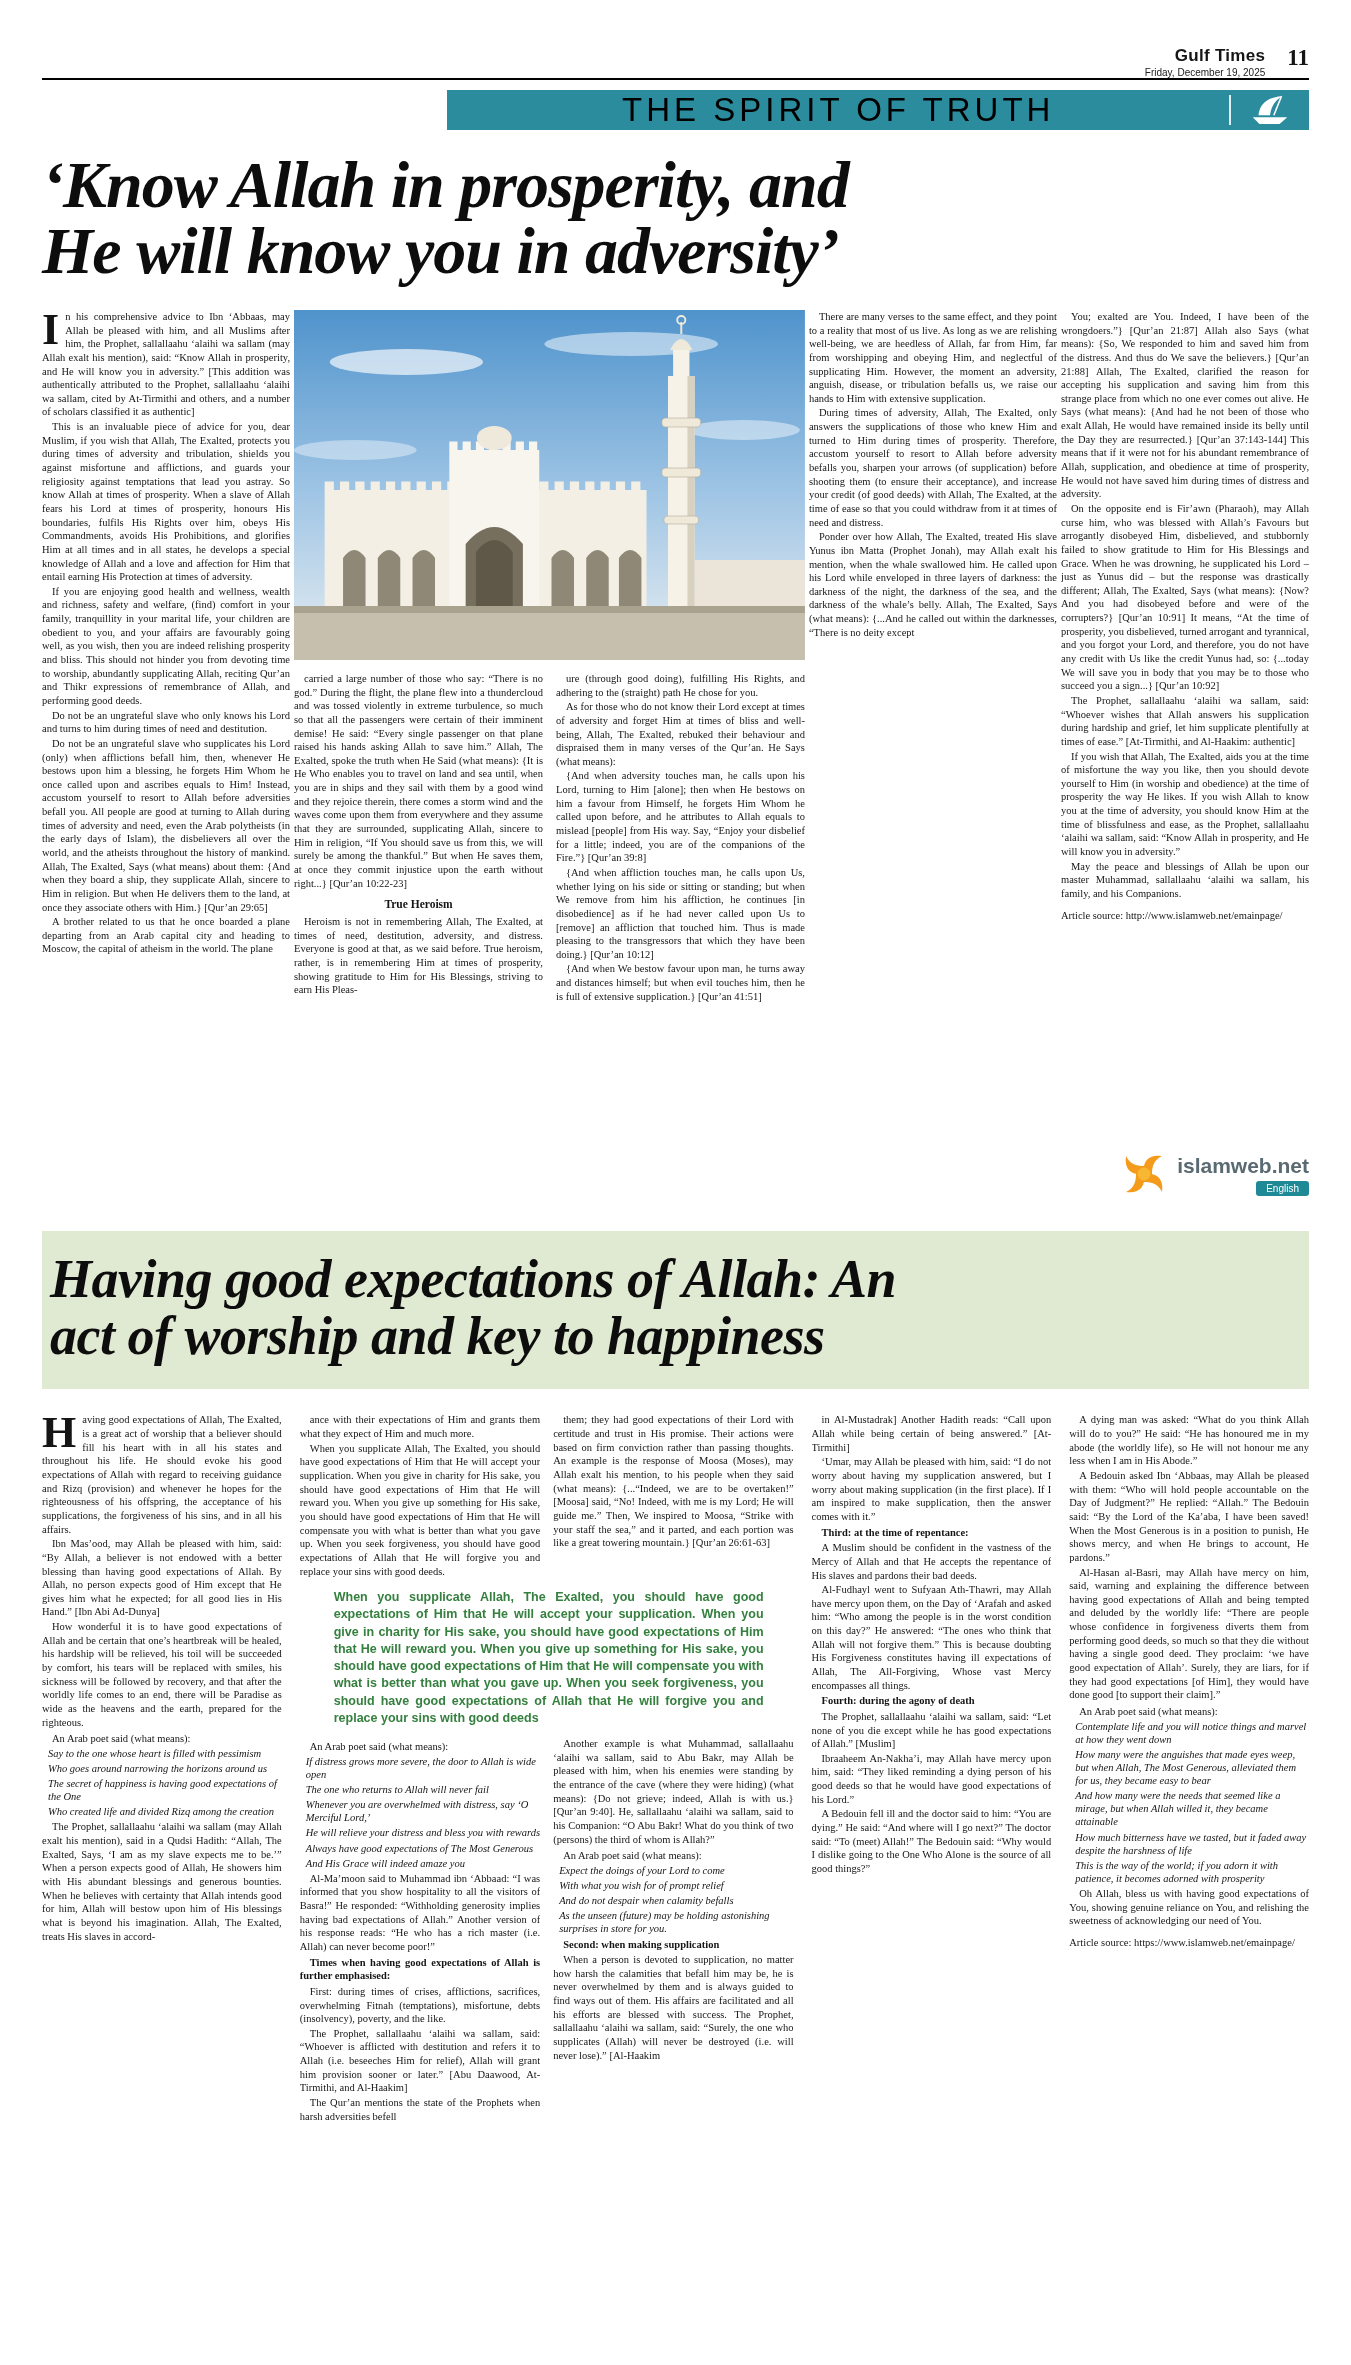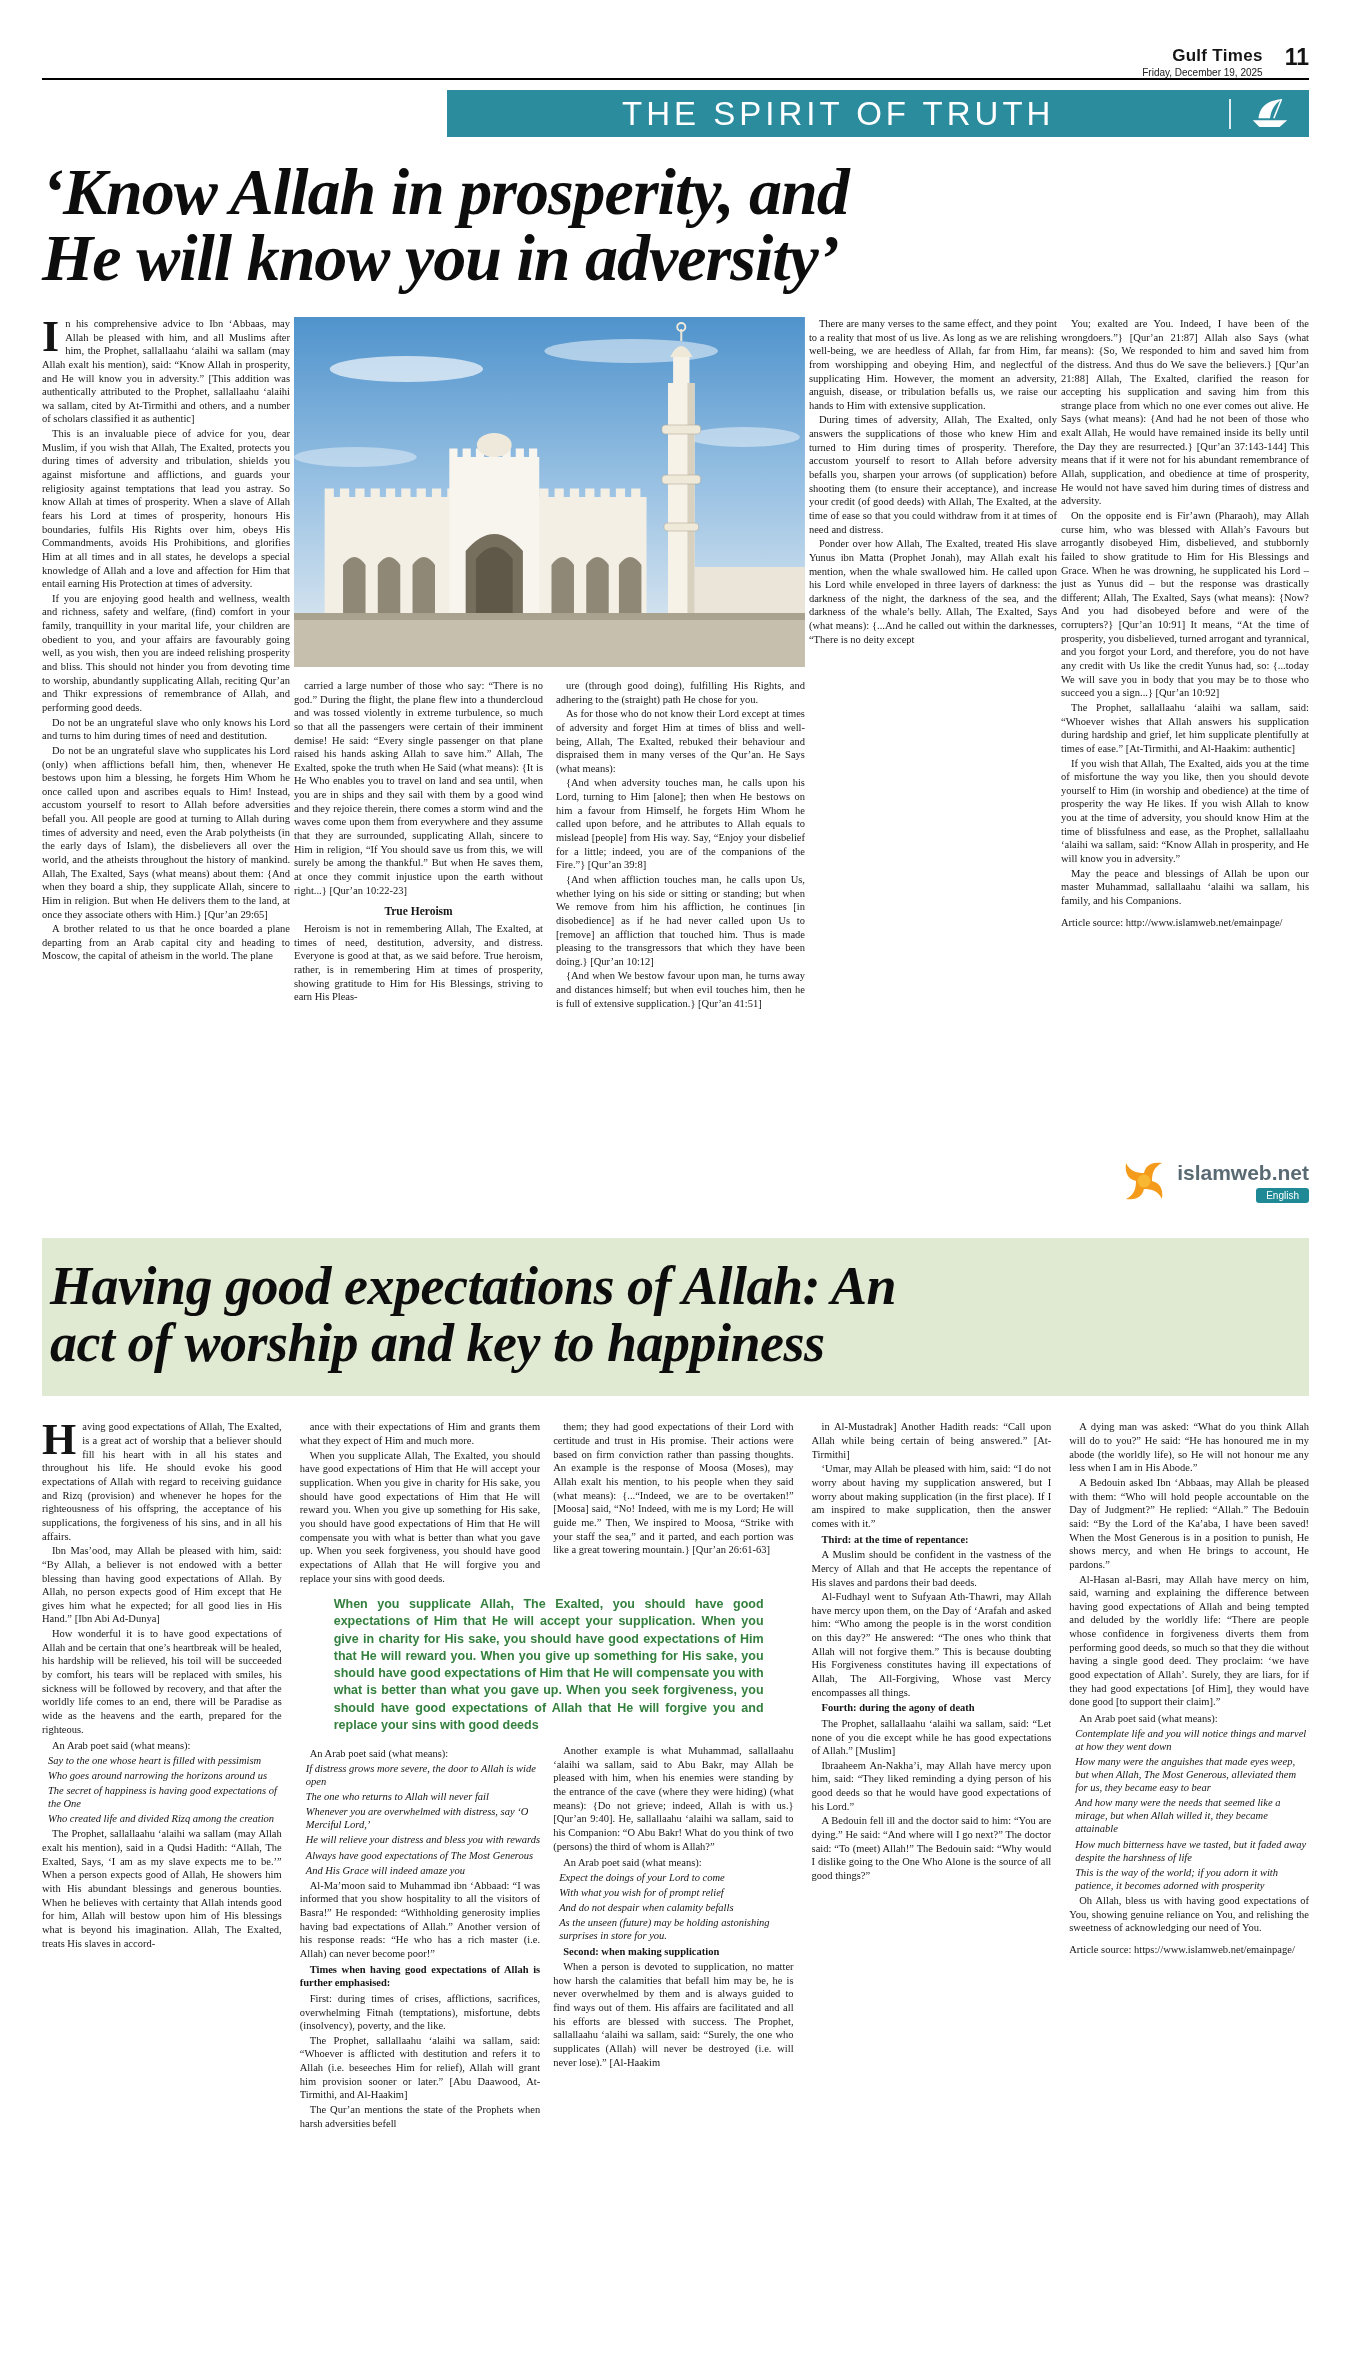--- a/index.html
+++ b/index.html
@@ -4,24 +4,24 @@
 <style>
   *{box-sizing:border-box;margin:0;padding:0}
   html,body{background:#e9e9e9}
   .page{width:1351px;height:2365px;margin:0 auto;background:#fff;padding:46px 42px 0;
         font-family:"Liberation Serif",serif;color:#151515;overflow:hidden;position:relative}
   
   .masthead{display:flex;justify-content:flex-end;align-items:flex-start;border-bottom:2px solid #000;}
   .mast-text{text-align:right;margin-right:22px}
   .mast-title{font-family:"Liberation Sans",sans-serif;font-weight:bold;font-size:17px;letter-spacing:.3px}
   .mast-date{font-family:"Liberation Sans",sans-serif;font-size:10px;color:#222;margin-top:1px}
-  .page-number{font-family:Liberation Sans, sans-serif;font-weight:bold;font-size:23px;line-height:1}
+  .page-number{font-family:Liberation Serif, serif;font-weight:bold;font-size:23px;line-height:1}
   
   .banner-row{display:flex;justify-content:flex-end;margin-top:10px}
-  .banner{width:68%;height:47px;background:var(--banner,#2b8c9e);display:flex;align-items:center;color:#ffffff;padding:7px 16px}
+  .banner{width:68%;height:40px;background:var(--banner,#2b8c9e);display:flex;align-items:center;color:#000000;padding:7px 16px}
   .banner-title{flex:1;text-align:center;font-family:"Liberation Sans",sans-serif;font-size:33px;letter-spacing:4px;font-weight:300}
   .banner-divider{width:2px;height:30px;background:rgba(255,255,255,.85);margin:0 16px}
   .banner-icon svg{width:46px;height:33px;display:block}
   
   h1.headline{margin-top:22px;font-style:italic;font-weight:bold;font-size:66px;line-height:1.0;color:#0d0d0d;letter-spacing:-1px}
   
   .a1-body{display:flex;gap:4px;margin-top:26px;height:895px}
   .a2-body{display:flex;gap:18px;margin-top:24px;height:880px}
   .col{flex:1;min-width:0;overflow:hidden;font-size:10.5px;line-height:1.3;text-align:justify}
   .photo-wrap,.mid-wrap{flex:2.06;min-width:0;display:flex;flex-direction:column;overflow:hidden}

